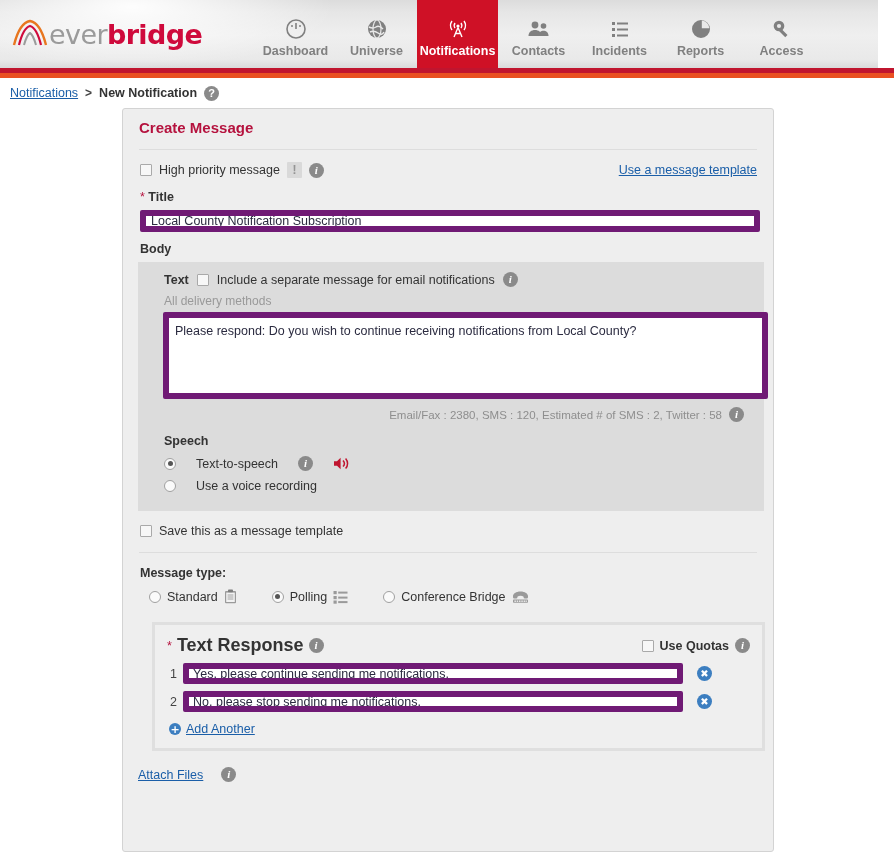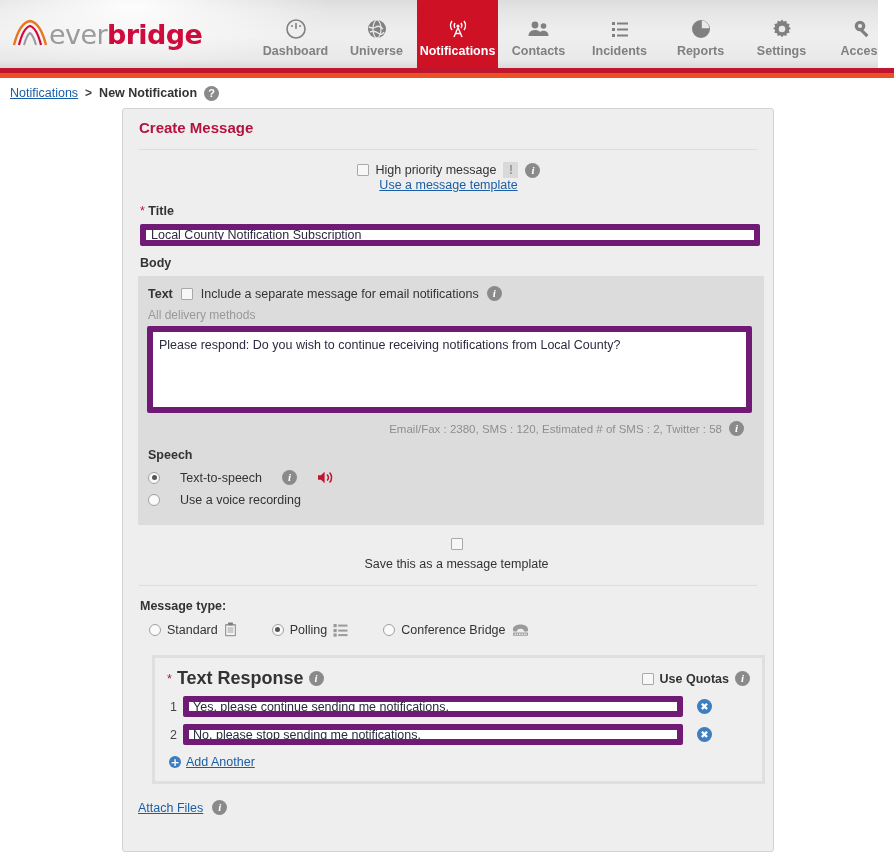--- a/index.html
+++ b/index.html
@@ -87,21 +87,21 @@
     background: #eeeeee;
     border: 1px solid #d3d3d3;
     border-radius: 3px;
   }
   #panel-title {
     color: #b5123e; font-size: 15px; font-weight: bold;
     padding: 10px 0 0 16px;
   }
   .hr-light { height: 1px; background: #dddddd; margin: 13px 16px 0 16px; }
 
-  .row { display: flex; align-items: center; flex-direction: column; }
+  .row { display: flex; align-items: center; }
   .cb {
     width: 12px; height: 12px; border: 1px solid #a9a9a9;
     background: #f7f7f7; border-radius: 1px; flex: none; cursor: pointer;
   }
   .rb {
     width: 12px; height: 12px; border: 1px solid #a0a0a0;
     background: #fafafa; border-radius: 50%; flex: none; cursor: pointer;
     position: relative;
   }
   .rb.checked::after {
@@ -130,21 +130,21 @@
     border-radius: 2px; outline: none;
   }
   #title-input {
     margin: 6px 0 0 17px; width: 620px; height: 22px; padding: 0 5px;
   }
 
   #body-label { padding: 10px 0 0 17px; font-size: 12.5px; color: #333; font-weight: bold; }
 
   #body-box {
     margin: 6px 0 0 137px; position: absolute; left: 137px;
-    width: 626px; background: #dcdcdc; padding: 10px 0 18px 0;
+    width: 626px; background: #dcdcdc; padding: 10px 0 18px 16px;
   }
   #text-row { display: flex; align-items: center; gap: 8px; padding-left: 10px; }
   #text-bold { font-size: 12.5px; font-weight: bold; color: #333; }
   #text-sep-label { font-size: 12.5px; color: #333; }
   #all-delivery { padding-left: 10px; margin-top: 7px; font-size: 12px; color: #999; }
   #body-textarea {
     display: block; margin: 4px 0 0 9px;
     width: 605px; height: 87px; padding: 5px 6px;
     resize: none; line-height: 16px;
   }
@@ -194,21 +194,21 @@
     width: 12px; height: 12px; border-radius: 50%;
     background: #3c7ec0; color: #fff;
     display: flex; align-items: center; justify-content: center;
     font-size: 11px; font-weight: bold; line-height: 1; cursor: pointer;
     font-family: "DejaVu Sans", sans-serif;
   }
   #add-another-link { color: #1a5ea8; font-size: 12.5px; text-decoration: underline; cursor: pointer; }
 
   #attach-row {
     position: absolute; left: 137px; top: 806px;
-    display: flex; align-items: center; gap: 9px;
+    display: flex; align-items: center; gap: 18px;
   }
   #attach-link { color: #1a5ea8; font-size: 12.5px; text-decoration: underline; cursor: pointer; }
 
   
   .glyph { display: inline-block; line-height: 0; }
 </style>
 </head>
 <body>
 
 <div id="header">
@@ -298,31 +298,20 @@
             <path d="M11 11 L11 2 A9 9 0 0 1 20 11 Z" fill="#808080"></path>
             <path d="M11 11 L20 11 A9 9 0 1 1 11 2 Z" fill="#808080"></path>
             <path d="M11 11 L11 2 A9 9 0 0 1 19.6 11 Z" fill="#e9e9e9" transform="rotate(8 11 11)" opacity="0"></path>
             <path d="M11 10 L11 1.2 A9.8 9.8 0 0 1 20.8 10 Z" fill="#e9e9e9" opacity="0"></path>
             <path d="M11.8 10.2 L11.8 2.6 A8 8 0 0 1 19.4 10.2 Z" fill="#e9e9e9"></path>
           </svg>
       </span>
       <span class="nav-label">Reports</span>
     </div>
 
-    <div class="nav-item">
-      <span class="nav-icon">
-        <svg width="22" height="22" viewBox="0 0 22 22">
-            <g fill="#808080">
-              <path d="M11 1.5 l1.7 2.1 2.6-.8 .6 2.7 2.7 .6 -.8 2.6 2.1 1.7 -2.1 1.7 .8 2.6 -2.7 .6 -.6 2.7 -2.6-.8 -1.7 2.1 -1.7-2.1 -2.6 .8 -.6-2.7 -2.7-.6 .8-2.6 -2.1-1.7 2.1-1.7 -.8-2.6 2.7-.6 .6-2.7 2.6 .8z"></path>
-            </g>
-            <circle cx="11" cy="11" r="3.3" fill="#e9e9e9"></circle>
-          </svg>
-      </span>
-      <span class="nav-label">Settings</span>
-    </div>
 
     <div class="nav-item">
       <span class="nav-icon">
         <svg width="22" height="22" viewBox="0 0 22 22">
             <g fill="#808080">
               <circle cx="8" cy="8" r="5.3"></circle>
               <rect x="10.4" y="10" width="3.2" height="9.6" transform="rotate(-45 12 14.8)"></rect>
             </g>
             <circle cx="8" cy="8" r="2.1" fill="#e9e9e9"></circle>
           </svg>

